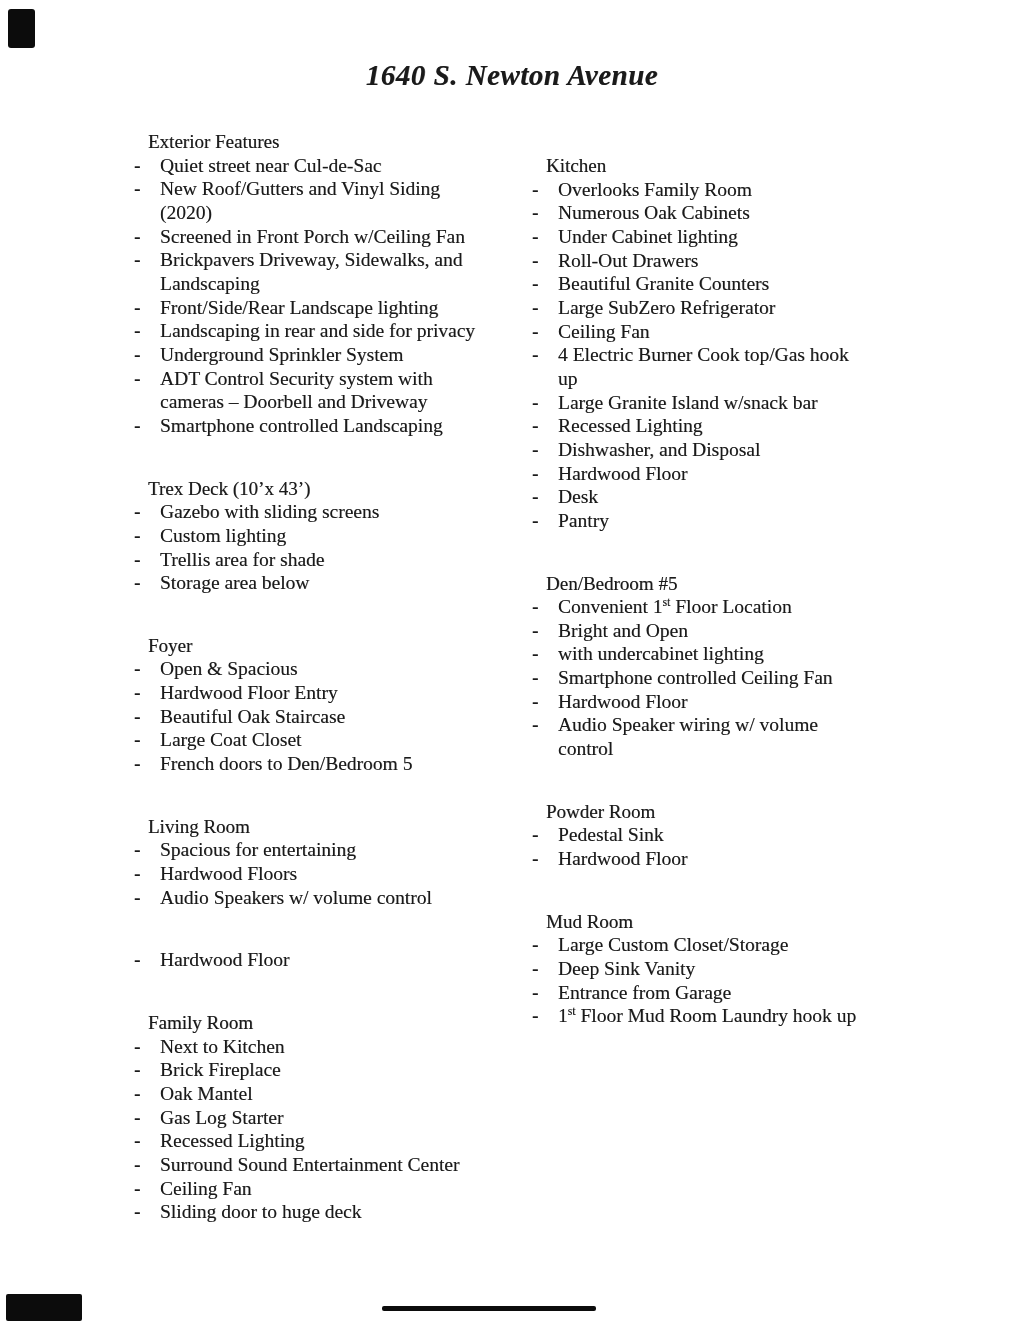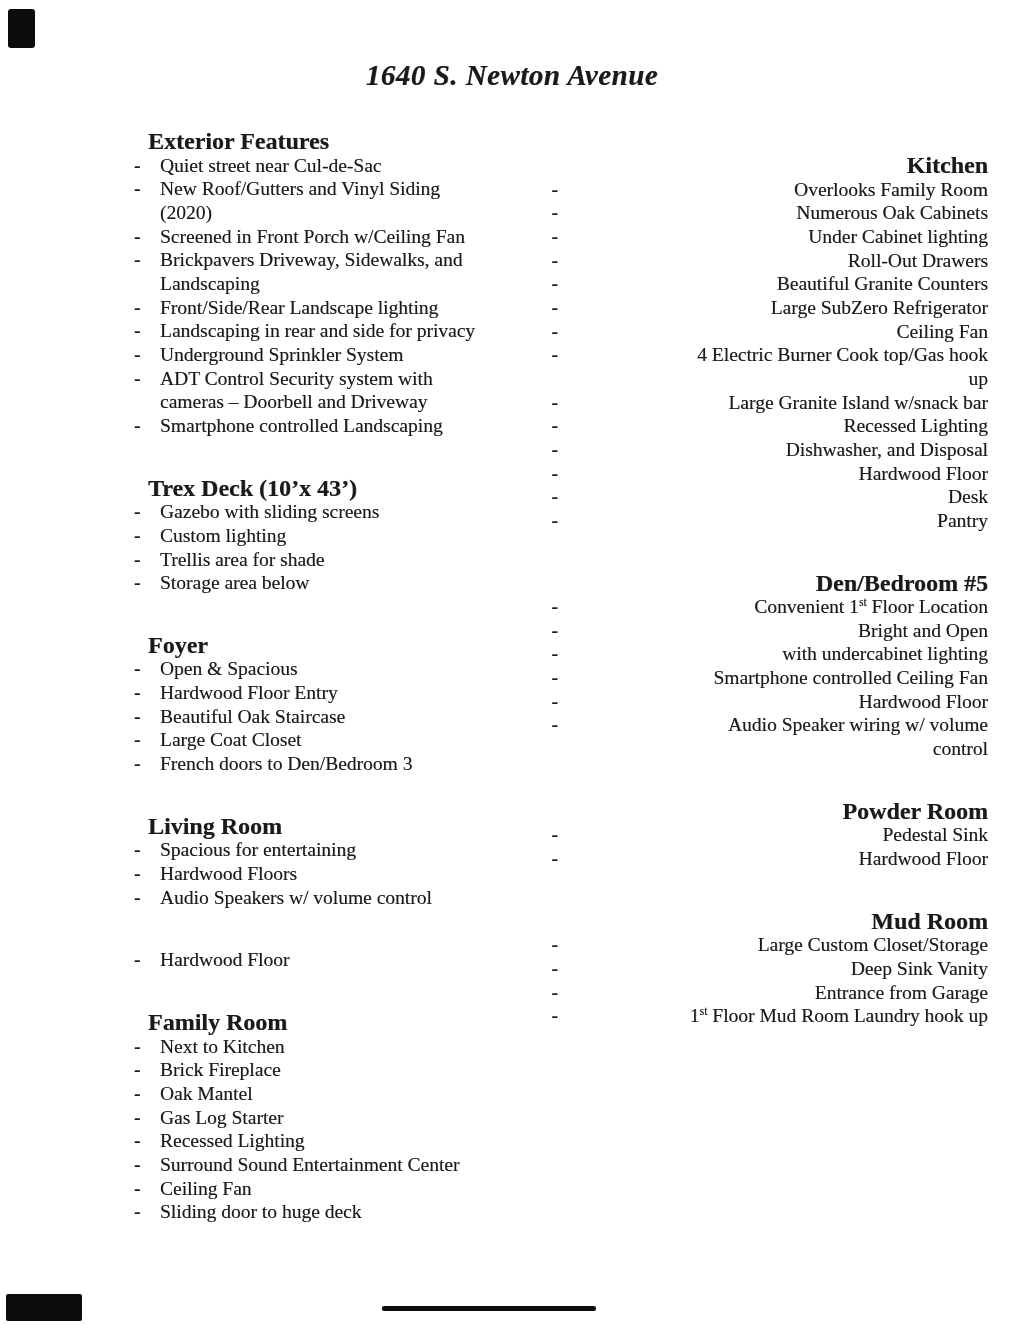--- a/index.html
+++ b/index.html
@@ -16,29 +16,29 @@
     top: 40px; left: 0; width: 1024px;
     text-align: center;
     font-size: 29px;
     font-weight: bold;
     font-style: italic;
     letter-spacing: 0.5px;
     text-shadow: 0.4px 0.3px 0 rgba(20,20,20,0.55);
   }
   .col { position: absolute; }
   #col-left  { left: 130px; top: 130px; width: 402px; }
-  #col-right { left: 528px; top: 154px; width: 460px; text-align: right; }
+  #col-right { left: 528px; top: 154px; width: 460px; }
 
   .sec { margin: 0; }
   .sec + .sec { margin-top: 39px; }
 
   .sec .hd {
     margin: 0 0 0 18px;
-    font-size: 24px;
-    font-weight: bold;
+    font-size: 19px;
+    font-weight: normal;
     line-height: 23.65px;
     text-shadow: 0.4px 0.3px 0 rgba(20,20,20,0.5);
   }
   .row {
     display: flex;
     align-items: flex-start;
     font-size: 19.5px;
     line-height: 23.65px;
     text-shadow: 0.35px 0.25px 0 rgba(20,20,20,0.45);
   }
@@ -178,21 +178,21 @@
       </div>
       <div class="row">
         <span class="dash">-</span>
         <span class="txt">
           <span class="line">Large Coat Closet</span>
         </span>
       </div>
       <div class="row">
         <span class="dash">-</span>
         <span class="txt">
-          <span class="line">French doors to Den/Bedroom 3</span>
+          <span class="line">French doors to Den/Bedroom 5</span>
         </span>
       </div>
     </section>
     <section class="sec">
       <h2 class="hd">Living Room</h2>
       <div class="row">
         <span class="dash">-</span>
         <span class="txt">
           <span class="line">Spacious for entertaining</span>
         </span>

